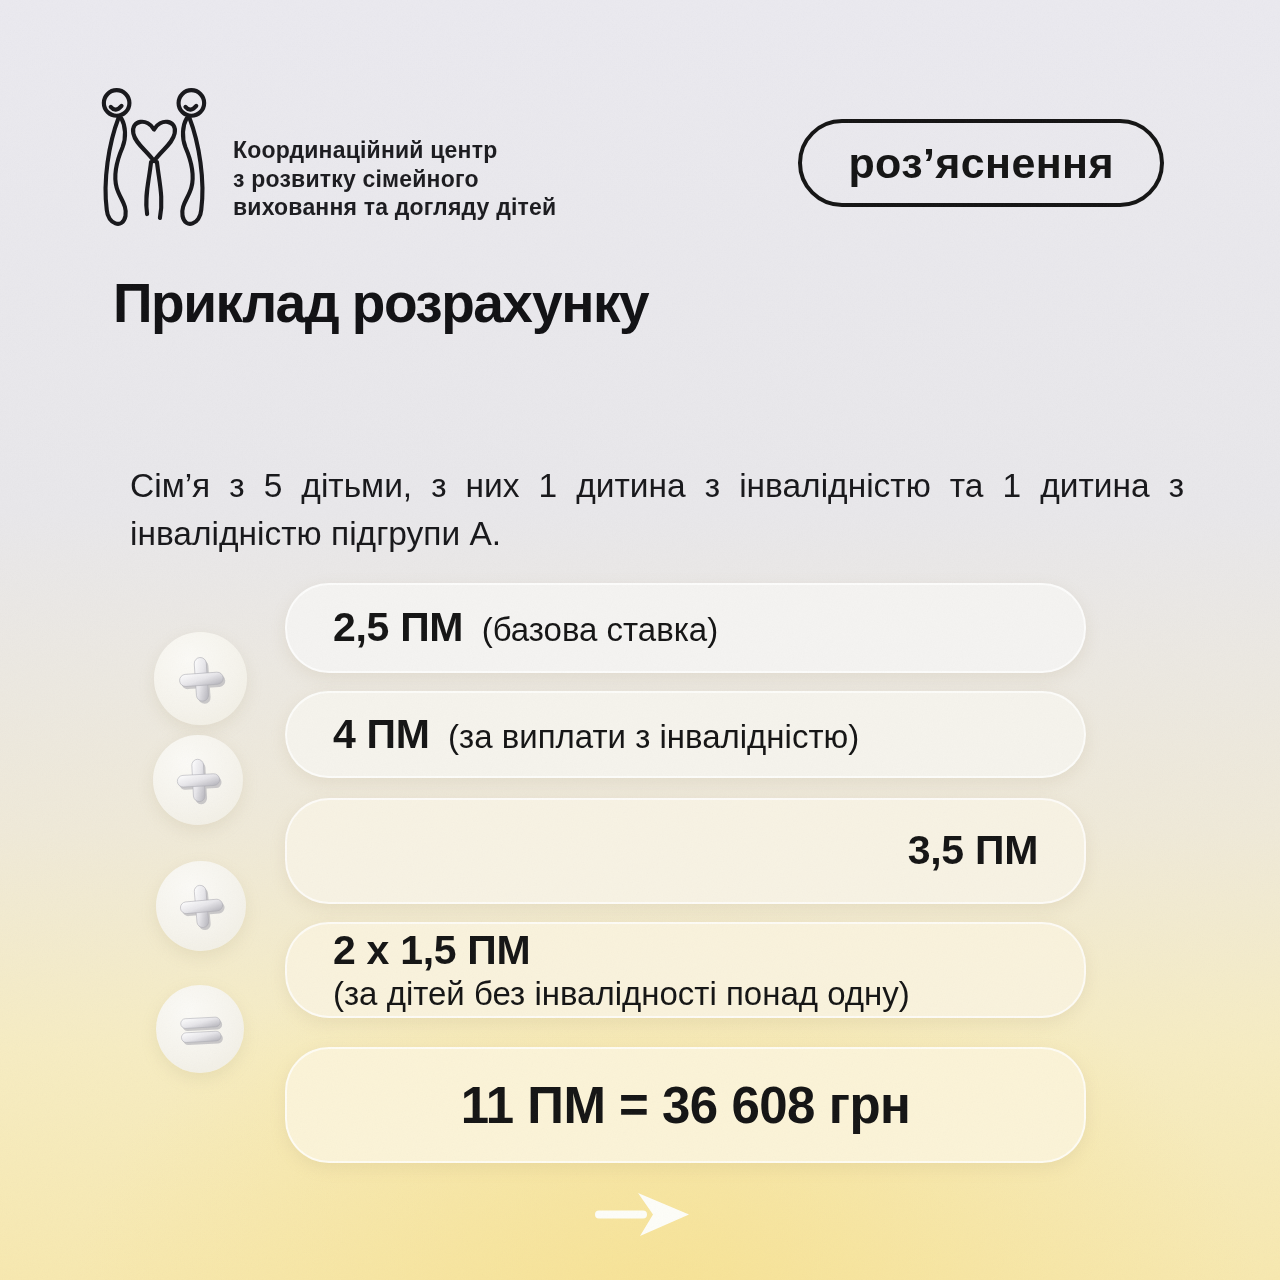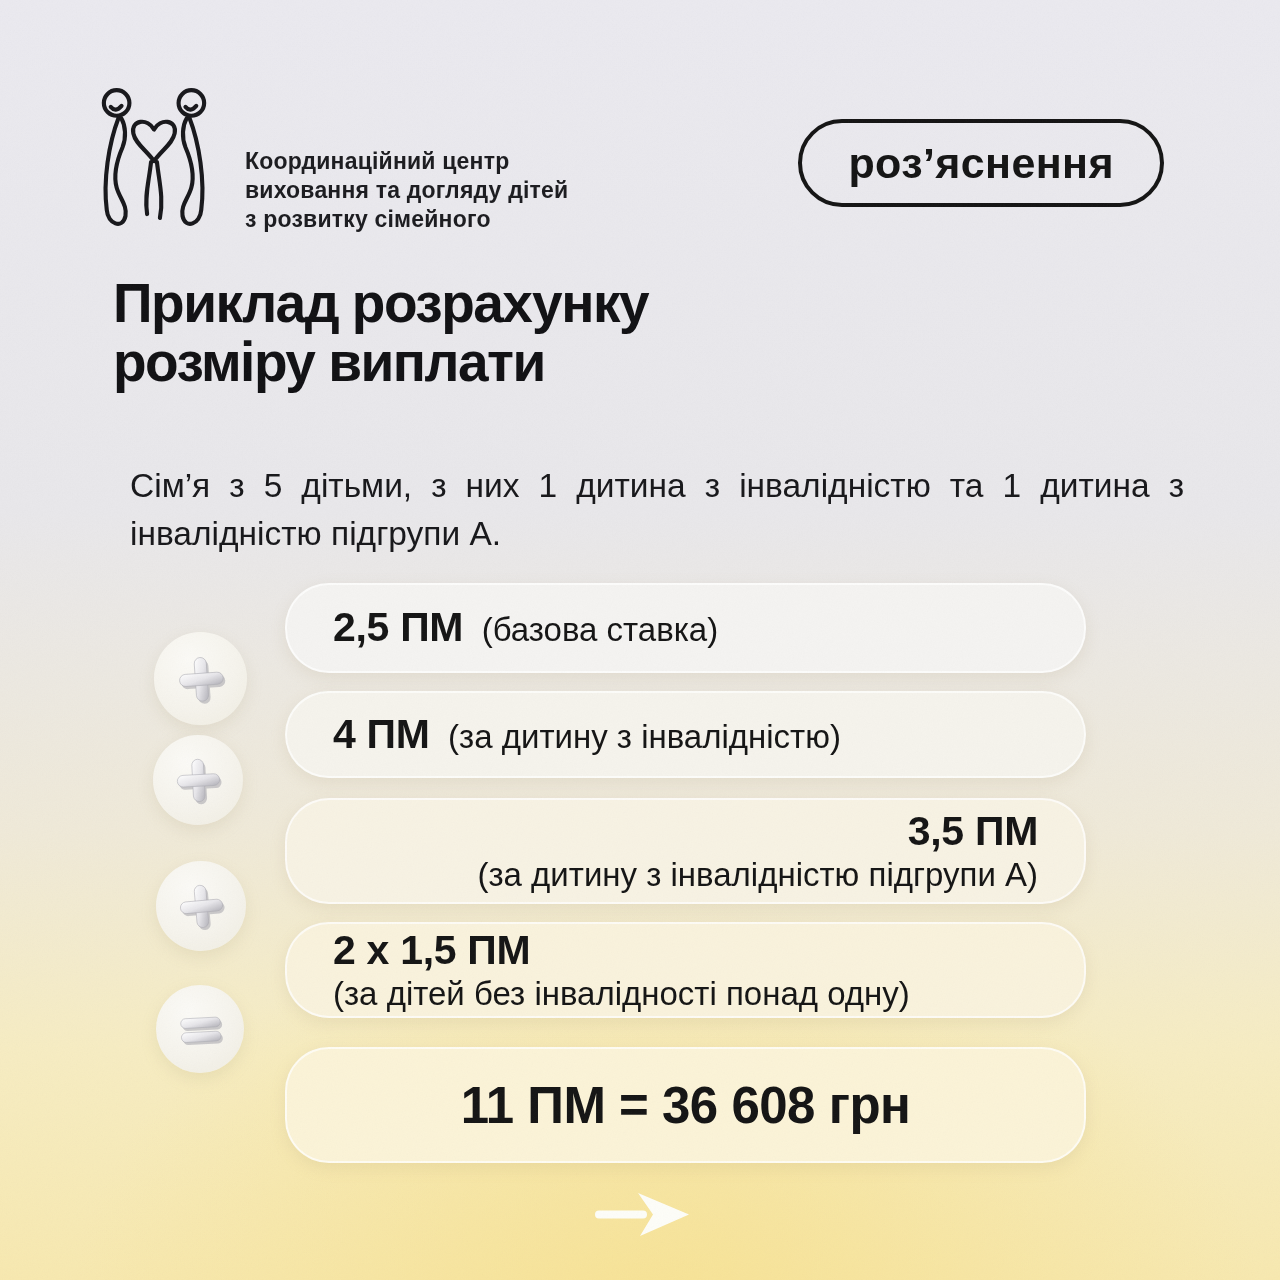--- a/index.html
+++ b/index.html
@@ -6,21 +6,21 @@
   .canvas{
     position:relative;width:1280px;height:1280px;overflow:hidden;
     font-family:"Liberation Sans","DejaVu Sans",sans-serif;color:#141414;
     background:linear-gradient(180deg,#eae9ef 0%,#e8e7ea 40%,#efe9d8 65%,#f6ecc2 82%,#f7e8af 100%);
   }
   .glow{position:absolute;inset:0;pointer-events:none;
     background:radial-gradient(62% 44% at 52% 103%,rgba(247,224,140,.75),rgba(247,224,140,0) 75%);}
   .noise{position:absolute;inset:0;width:100%;height:100%;opacity:.55;pointer-events:none;}
 
   
-  .logo{position:absolute;left:95px;top:86px;display:flex;gap:32px;align-items:flex-end;}
+  .logo{position:absolute;left:95px;top:86px;display:flex;gap:20px;align-items:center;}
   .logo-mark{width:118px;height:148px;flex:0 0 auto;}
   .logo-text{padding-top:38px;font-size:23px;line-height:1.26;font-weight:700;letter-spacing:.2px;color:#1b1b1f;}
   .badge{position:absolute;right:116px;top:119px;height:88px;padding:0 46px;box-sizing:border-box;
     display:flex;align-items:center;border:4px solid #141414;border-radius:60px;
     font-size:43px;font-weight:700;letter-spacing:.4px;}
 
   
   .title{position:absolute;left:113px;top:274px;font-size:55px;font-weight:800;
     line-height:1.08;letter-spacing:-1.5px;color:#101013;}
   .subtitle{position:absolute;left:114px;top:446px;width:1054px;margin:16px;
@@ -77,30 +77,29 @@
       <circle cx="98" cy="17" r="13"></circle>
       <path d="M92,21 Q97,27 103,20"></path>
       <path d="M60,44 C54,32 36,34 39,48 C41,58 51,64 60,76 C69,64 79,58 81,48 C84,34 66,32 60,44 Z"></path>
       <path d="M24,32 C14,58 8,96 12,126 C13,140 28,146 31,132 C33,121 25,114 22,103 C19,92 22,76 28,62 C32,52 31,40 27,33"></path>
       <path d="M96,32 C106,58 112,96 108,126 C107,140 92,146 89,132 C87,121 95,114 98,103 C101,92 98,76 92,62 C88,52 89,40 93,33"></path>
       <path d="M57,77 C55,96 50,112 53,130"></path>
       <path d="M63,77 C65,96 70,114 66,134"></path>
     </svg>
     <div class="logo-text">
       <div>Координаційний центр</div>
+      <div>з розвитку сімейного</div>
       <div>виховання та догляду дітей</div>
-      <div>з розвитку сімейного</div>
     </div>
   </div>
 
   <div class="badge">роз’яснення</div>
 
   <div class="title">
     <div>Приклад розрахунку</div>
-    <div>розміру виплати</div>
   </div>
   <p class="subtitle">Сім’я з 5 дітьми, з них 1 дитина з інвалідністю та 1 дитина з інвалідністю підгрупи А.</p>
 
   <div class="op op1">
     <svg viewBox="0 0 60 60">
       <g transform="rotate(-4 30 30)">
         <g transform="translate(2,3)" fill="#a5a4ab" opacity=".55">
           <rect x="24" y="7" width="13" height="47" rx="6.5"></rect>
             <rect x="7" y="24" width="47" height="13" rx="6.5"></rect>
         </g>
@@ -157,27 +156,26 @@
   <div class="card c1 inline">
     <div class="line">
       <span class="val">2,5 ПМ</span>
       <span class="note">(базова ставка)</span>
     </div>
   </div>
 
   <div class="card c2 inline">
     <div class="line">
       <span class="val">4 ПМ</span>
-      <span class="note">(за дитину з інвалідністю)</span>
+      <span class="note">(за виплати з інвалідністю)</span>
     </div>
   </div>
 
   <div class="card c3">
     <div class="line"><span class="val">3,5 ПМ</span></div>
-    <div class="line"><span class="note">(за дитину з інвалідністю підгрупи А)</span></div>
   </div>
 
   <div class="card c4">
     <div class="line"><span class="val">2 х 1,5 ПМ</span></div>
     <div class="line"><span class="note">(за дітей без інвалідності понад одну)</span></div>
   </div>
 
   <div class="card c5">
     <div class="result">11 ПМ = 36 608 грн</div>
   </div>

